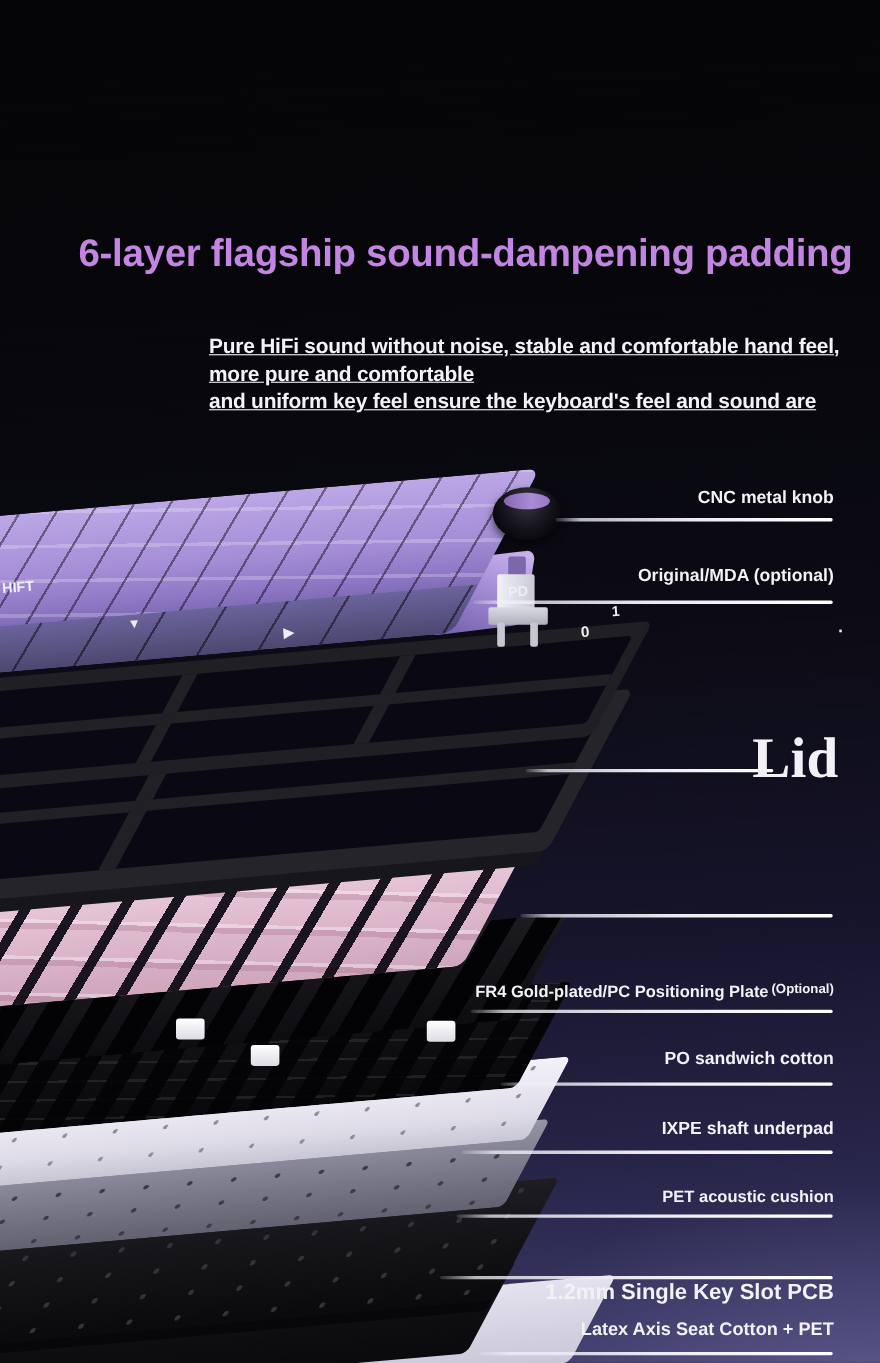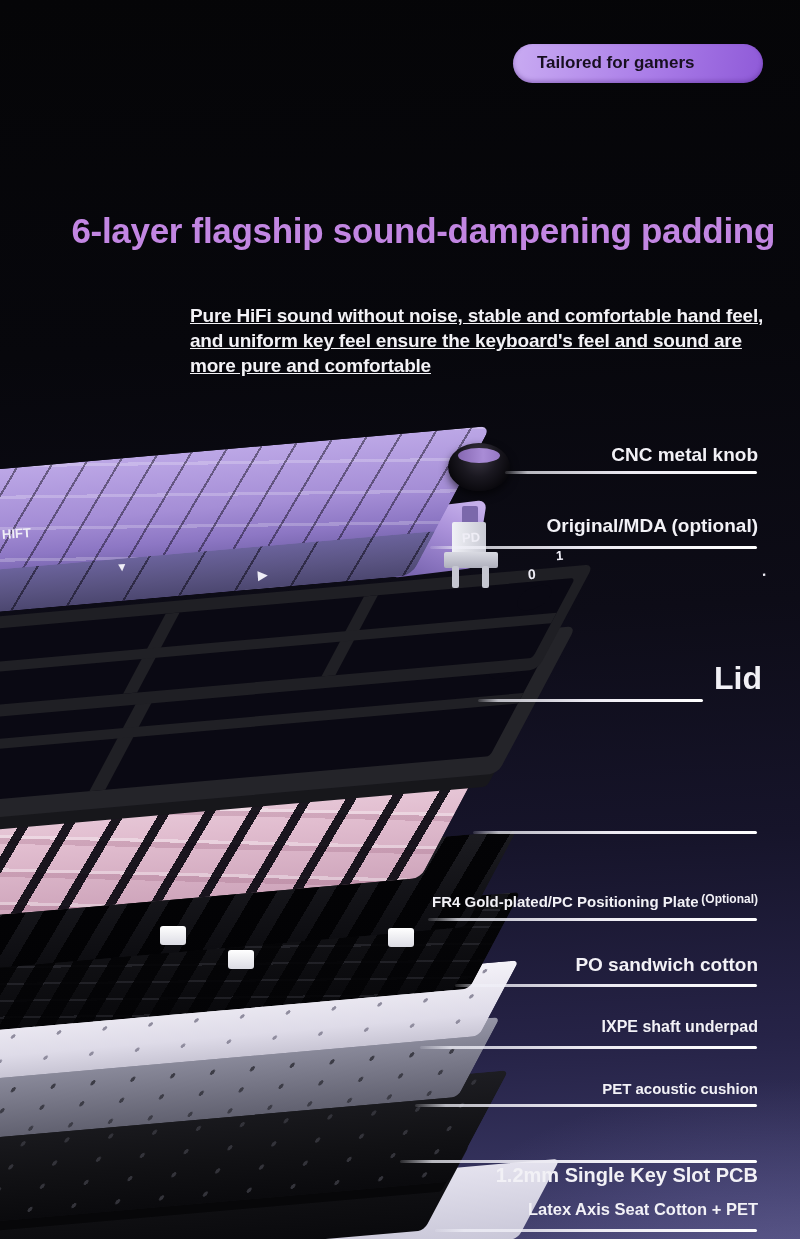--- a/index.html
+++ b/index.html
@@ -15,23 +15,23 @@
   .badge{left:513px;top:44px;width:250px;height:39px;border-radius:20px;
     background:linear-gradient(100deg,#c9abf2 0%,#aa7de8 55%,#8f5ad8 100%);
     box-shadow:inset 0 -2px 4px rgba(60,20,110,.35);}
   .badge span{position:static;display:block;padding:9px 0 0 24px;font-size:17px;font-weight:700;color:#170f20;}
   .title{right:25px;top:134px;width:760px;text-align:right;font-size:37px;font-weight:700;color:#ca92e6;letter-spacing:-.3px;}
   .subtitle{right:25px;top:211px;width:780px;text-align:right;font-size:35px;font-weight:700;color:#c286e2;letter-spacing:-.3px;}
   .para{left:190px;top:303px;width:590px;color:#f3f2f6;font-size:19px;font-weight:700;line-height:25px;letter-spacing:-.2px;}
   .para div{position:static;text-decoration:underline;}
   
   .c-text{right:42px;text-align:right;color:#f2f1f6;font-weight:700;white-space:nowrap;z-index:40;}
-  .t-md{font-size:19px;text-align:right;}
+  .t-md{font-size:16px;text-align:right;}
   .t-sm{font-size:15px;}
-  .t-lid{font-size:32px;right:38px;}
+  .t-lid{font-size:52px;right:38px;font-family:Liberation Serif, serif;}
   .c-left{right:auto;text-align:center;}
   .c-line{height:3px;border-radius:2px;z-index:35;
     background:linear-gradient(90deg,rgba(240,240,248,.12) 0%,rgba(240,240,248,.75) 9%,#eceaf2 50%,#ffffff 100%);}
   
   .tilt{transform:rotate(-5deg) skewX(-33deg);}
   .frame{background:#1f1f24;border-radius:8px;}
   .frame .inner{background:#0a0913;border-radius:4px;}
   .fbar-v{background:#202025;}
   .fbar-h{background:#202025;}
   .hole{border-radius:50%;background:#0a0913;}
@@ -105,28 +105,25 @@
   .latex{left:-40px;top:1186px;width:580px;height:76px;border-radius:6px;z-index:10;
     background:linear-gradient(180deg,#e4e2ee 0%,#c9c7d8 100%);}
   .bottom-black{left:-52px;top:1168px;width:500px;height:82px;border-radius:6px;z-index:12;
     background:linear-gradient(180deg,#141417 0%,#0a0a0d 100%);}
 </style>
 </head>
 <body>
 
 <div class="stage">
 
-  <div class="badge">
-    <span>Tailored for gamers</span>
-  </div>
   <h2 class="subtitle" style="margin:0">6-layer flagship sound-dampening padding</h2>
   <div class="para">
     <div>Pure HiFi sound without noise, stable and comfortable hand feel,</div>
+    <div>more pure and comfortable</div>
     <div>and uniform key feel ensure the keyboard's feel and sound are</div>
-    <div>more pure and comfortable</div>
   </div>
 
   <div class="keycaps tilt">
     <div class="keyrow-front"></div>
   </div>
   <span class="legend" style="left:2px;top:526px;font-size:13px">HIFT</span>
   <span class="legend" style="left:116px;top:560px;font-size:12px">▼</span>
   <span class="legend" style="left:258px;top:568px;font-size:12px">▶</span>
   <span class="legend" style="left:462px;top:530px;font-size:13px">PD</span>
   <span class="legend" style="left:556px;top:548px;font-size:13px">1</span>

